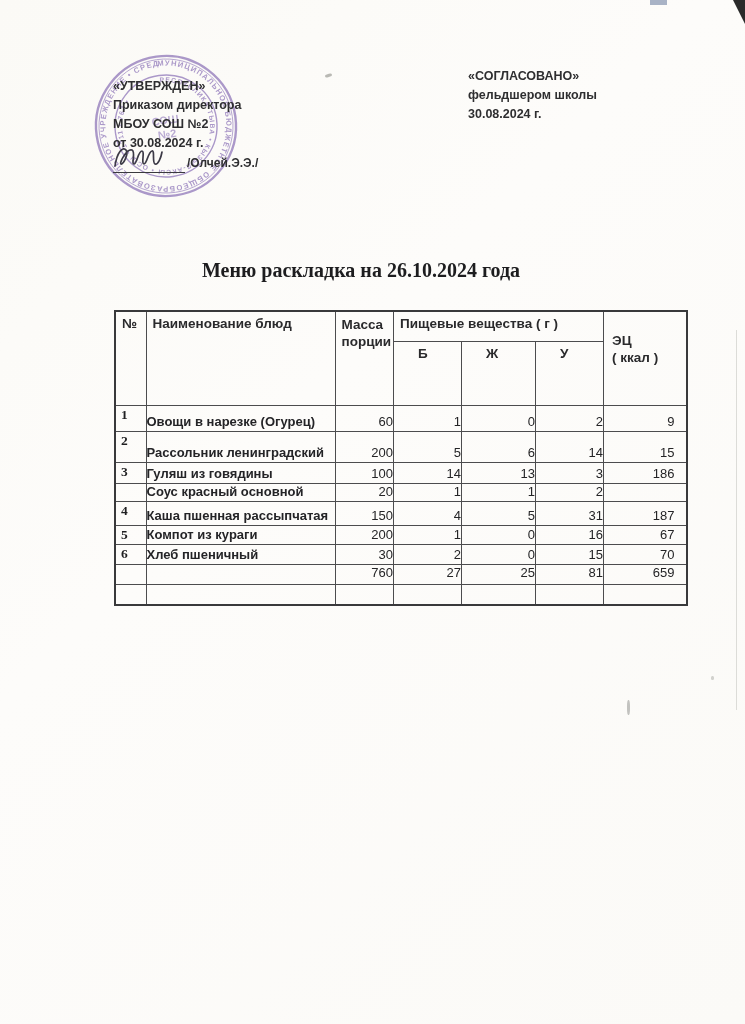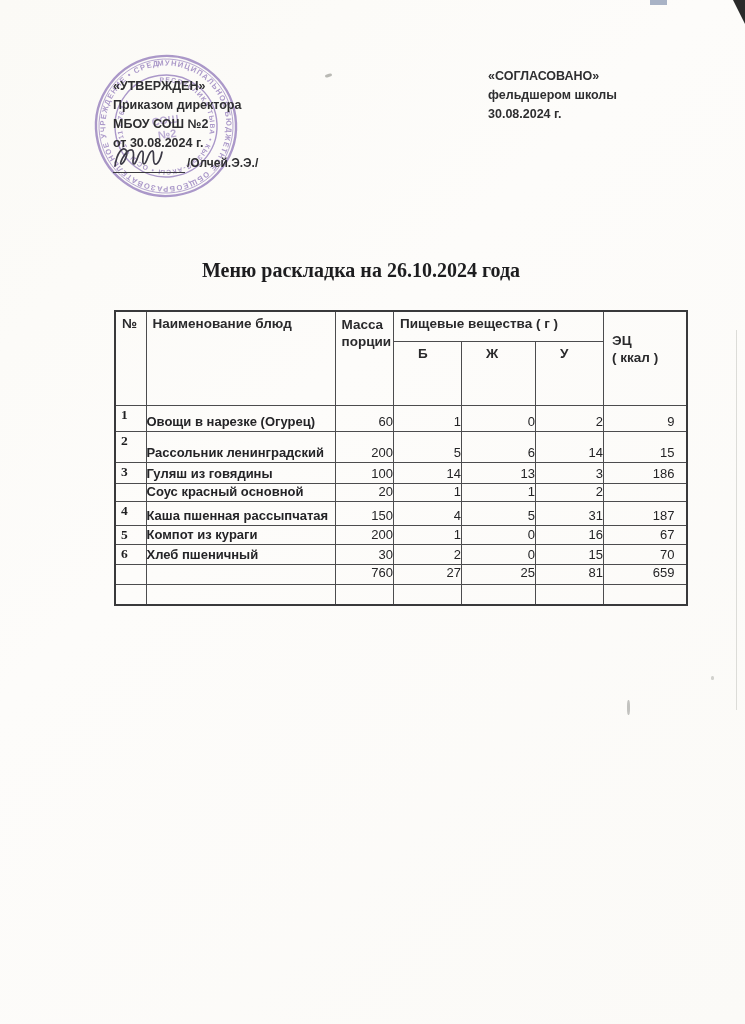--- a/index.html
+++ b/index.html
@@ -7,21 +7,21 @@
     width:745px;height:1024px;position:relative;overflow:hidden;
     background:#fcfbf8;
     font-family:"Liberation Sans",sans-serif;
     color:#2b2b2b;
   }
   .page{position:absolute;inset:0;
     background:linear-gradient(135deg,#fbfaf6 0%,#fdfcfa 40%,#fbfaf7 100%);}
   
   .approval{position:absolute;font-weight:700;font-size:12.5px;line-height:19px;color:#2e2e30;z-index:3;}
   .approval-left{left:113px;top:77px;}
-  .approval-right{left:488px;top:67px;}
+  .approval-right{left:468px;top:67px;}
   .sigrow{margin-top:1px;position:relative;height:22px;}
   .sigline{display:inline-block;width:72px;height:16px;border-bottom:1.6px solid #3a3a3e;vertical-align:bottom;}
   .sigsuffix{font-weight:700;font-size:12px;margin-left:2px;}
   .sig-svg{position:absolute;pointer-events:none;}
   .sig-left-svg{left:-4px;top:-16px;}
   .sig-right-svg{left:-6px;top:-20px;}
   
   .stamp{position:absolute;left:90px;top:50px;width:152px;height:152px;z-index:2;
     opacity:.72;mix-blend-mode:multiply;transform:rotate(-8deg);}
   

